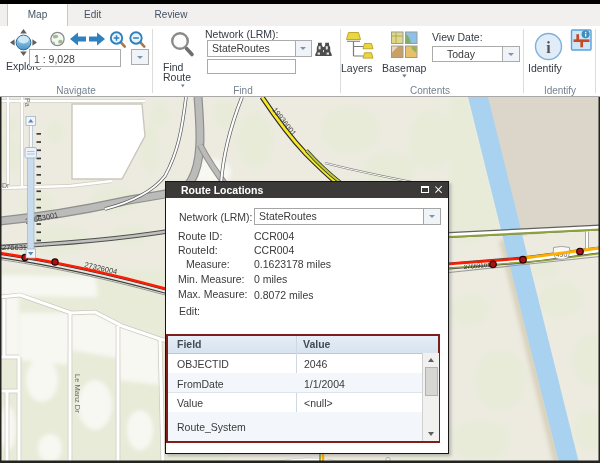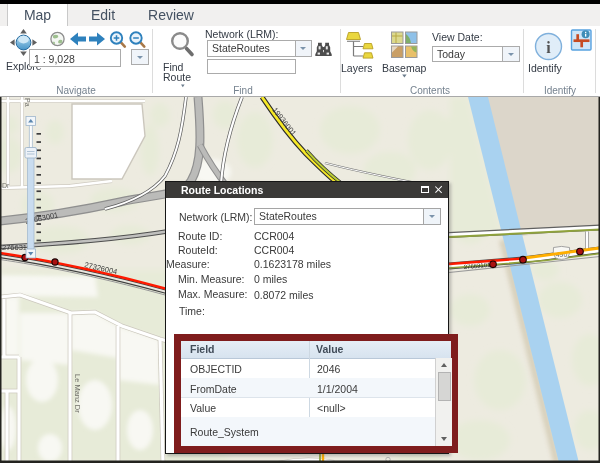--- a/index.html
+++ b/index.html
@@ -4,21 +4,21 @@
 <style>
 * { margin:0; padding:0; box-sizing:content-box; }
 html,body { width:600px; height:463px; overflow:hidden; }
 body { font-family:"Liberation Sans", sans-serif; position:relative; background:#fff; }
 #app { position:absolute; left:0; top:0; width:600px; height:463px; overflow:hidden; }
 .abs { position:absolute; }
 
 #topbar { left:0; top:0; width:600px; height:4px; background:#000; }
 #tabrow { left:0; top:4px; width:600px; height:22px; background:#f1f0ef; }
 #maptab { left:7px; top:4px; width:59px; height:22px; background:#fff; border-left:1px solid #c9c9c9; border-right:1px solid #c9c9c9; }
-.tabtxt { font-size:14px; color:#445161; line-height:22px; }
+.tabtxt { font-size:10px; color:#445161; line-height:22px; }
 #ribbon { left:0; top:26px; width:600px; height:70px; background:#fff; border-bottom:1px solid #a9a9a9; }
 .sep { width:1px; background:#dcdcdc; top:29px; height:64px; }
 .grplabel { font-size:10px; color:#75828f; top:85px; height:11px; line-height:11px; text-align:center; }
 .iconlabel { font-size:10.5px; color:#333a44; height:12px; line-height:12px; text-align:left; }
 .cbox { background:#fff; border:1px solid #ababab; font-size:10.5px; color:#3a3a3a; }
 .cbtn { background:#f0f4f9; border:1px solid #ababab; }
 
 #panel { left:165px; top:180.5px; width:282px; height:271.5px; background:#fff; border:1.5px solid #161616; box-shadow:2px 2px 3px rgba(80,80,80,0.35); }
 #ptitle { left:0; top:0; width:282px; height:16px; background:#3b3a38; }
 #ptitle .t { position:absolute; left:15px; top:2px; font-size:10.5px; font-weight:bold; color:#fff; }
@@ -235,21 +235,21 @@
       <rect x="598.5" y="97" width="1.5" height="366"></rect>
       <rect x="0" y="460.5" width="600" height="2.5"></rect>
     </g>
   </svg>
 
   <div class="abs" id="tabrow"></div>
   <div class="abs" id="topbar"></div>
   <div class="abs" id="maptab">
       <div class="tabtxt" style="text-align:center">Map</div>
     </div>
-  <div class="abs tabtxt" style="left:84px;top:4px;width:38px;text-align:center">Edit</div>
+  <div class="abs tabtxt" style="left:84px;top:4px;width:38px;">Edit</div>
   <div class="abs tabtxt" style="left:148px;top:4px;width:46px;text-align:center">Review</div>
   <div class="abs" id="ribbon"></div>
   <div class="abs sep" style="left:152px"></div>
   <div class="abs sep" style="left:340px"></div>
   <div class="abs sep" style="left:523px"></div>
   <div class="abs sep" style="left:595px"></div>
   <div class="abs grplabel" style="left:36px;width:80px">Navigate</div>
   <div class="abs grplabel" style="left:203px;width:80px">Find</div>
   <div class="abs grplabel" style="left:390px;width:80px">Contents</div>
   <div class="abs grplabel" style="left:520px;width:80px">Identify</div>
@@ -359,21 +359,21 @@
   <div class="abs iconlabel" style="left:205px;top:28px;width:110px;text-align:left">Network (LRM):</div>
   <div class="abs cbox" style="left:207px;top:40px;width:84px;height:15px;line-height:15px;padding-left:4px">StateRoutes</div>
   <div class="abs cbtn" style="left:295px;top:40px;width:15px;height:15px">
       <div class="arrow-dn"></div>
     </div>
   <div class="abs cbox" style="left:207px;top:59px;width:87px;height:13px"></div>
 
   <div class="abs iconlabel" style="left:341px;top:62px;width:36px">Layers</div>
   <div class="abs iconlabel" style="left:382px;top:62px;width:44px">Basemap</div>
   <div class="abs iconlabel" style="left:432px;top:31px;width:80px;text-align:left">View Date:</div>
-  <div class="abs cbox" style="left:432px;top:46px;width:66px;height:14px;line-height:14px;padding-left:4px">Today</div>
+  <div class="abs cbox" style="left:432px;top:46px;width:66px;height:14px;line-height:14px;padding-left:14px">Today</div>
   <div class="abs cbtn" style="left:502px;top:46px;width:16px;height:14px">
       <div class="arrow-dn"></div>
     </div>
 
   <div class="abs iconlabel" style="left:528px;top:62px;width:42px">Identify</div>
 
   <div class="abs" id="panel">
     <div class="abs" id="ptitle">
       <div class="t">Route Locations</div>
       <div class="abs" style="right:19px;top:4.5px;width:5.6px;height:3.6px;border:1.2px solid #fff;border-top-width:2.6px"></div>
@@ -383,29 +383,29 @@
       </div>
     </div>
     <div class="abs prow" style="left:13px;top:29px">Network (LRM):</div>
     <div class="abs pcombo" style="top:26px">StateRoutes<div class="pcbtn">
           <div class="arrow-dn"></div>
         </div></div>
     <div class="abs prow" style="left:12px;top:48px">Route ID:</div>
     <div class="abs prow" style="left:88px;top:48px">CCR004</div>
     <div class="abs prow" style="left:12px;top:62.5px">RouteId:</div>
     <div class="abs prow" style="left:88px;top:62.5px">CCR004</div>
-    <div class="abs prow" style="left:0;top:76.5px">Measure:</div>
+    <div class="abs prow" style="left:20px;top:76.5px">Measure:</div>
     <div class="abs prow" style="left:88px;top:76.5px">0.1623178 miles</div>
     <div class="abs prow" style="left:12px;top:91.5px">Min. Measure:</div>
     <div class="abs prow" style="left:88px;top:91.5px">0 miles</div>
     <div class="abs prow" style="left:12px;top:106.5px">Max. Measure:</div>
     <div class="abs prow" style="left:88px;top:107px">0.8072 miles</div>
-    <div class="abs prow" style="left:13px;top:123px">Time:</div>
-
-    <div class="abs" id="ptable" style="left:8px;top:152px;width:270px;height:105px;border:7px solid #7f1d1d;background:#fff">
+    <div class="abs prow" style="left:13px;top:123px">Edit:</div>
+
+    <div class="abs" id="ptable" style="left:0;top:152px;width:270px;height:105px;border:2px solid #7f1d1d;background:#fff">
       <div class="abs" style="left:0;top:0;width:270px;height:17px;background:linear-gradient(#e6eef6,#d7e3ef);border-bottom:1px solid #b9c8d8">
         <div class="abs" style="left:9px;top:2px;font-size:10.5px;font-weight:bold;color:#414c59">Field</div>
         <div class="abs" style="left:135px;top:2px;font-size:10.5px;font-weight:bold;color:#414c59">Value</div>
       </div>
       <div class="abs" style="left:128px;top:0;width:1px;height:105px;background:#cdd8e2"></div>
       <div class="abs" style="left:0;top:37px;width:254px;height:1px;background:#dde4eb"></div>
       <div class="abs" style="left:0;top:56.5px;width:254px;height:1px;background:#dde4eb"></div>
       <div class="abs" style="left:0;top:76px;width:254px;height:1px;background:#dde4eb"></div>
       <div class="abs prow" style="left:9px;top:22px">OBJECTID</div>
       <div class="abs prow" style="left:136px;top:22px">2046</div>

